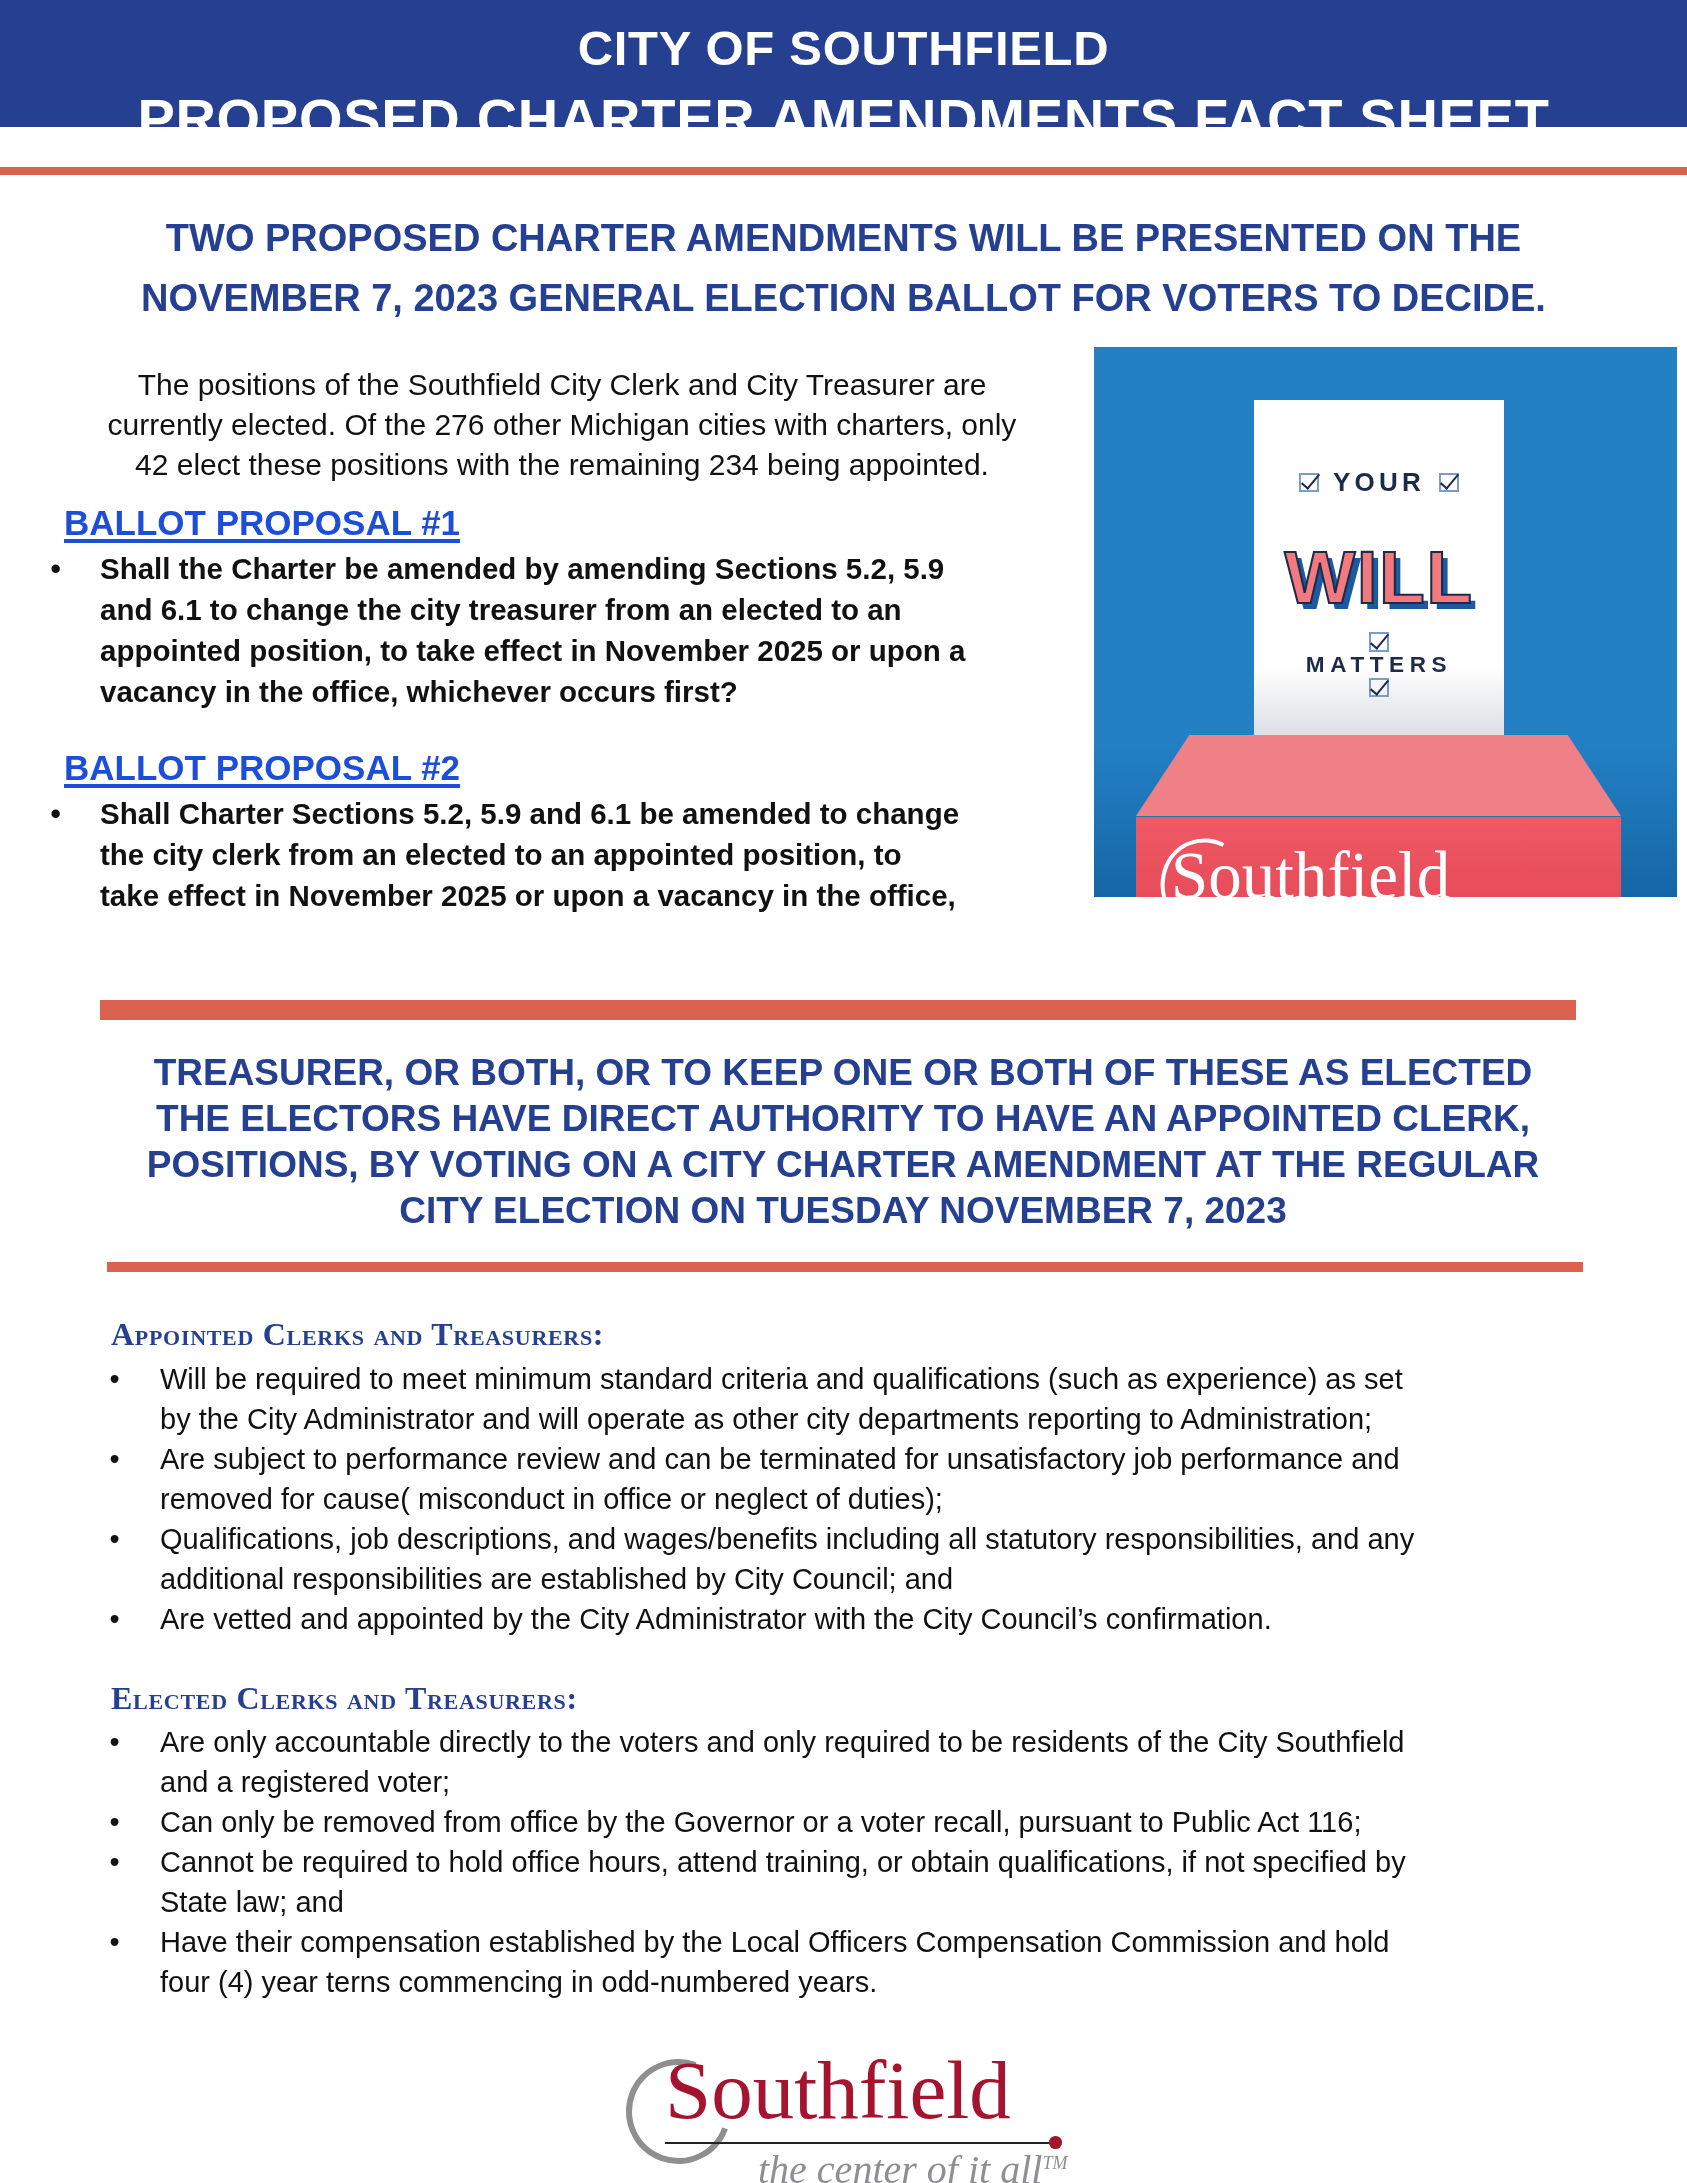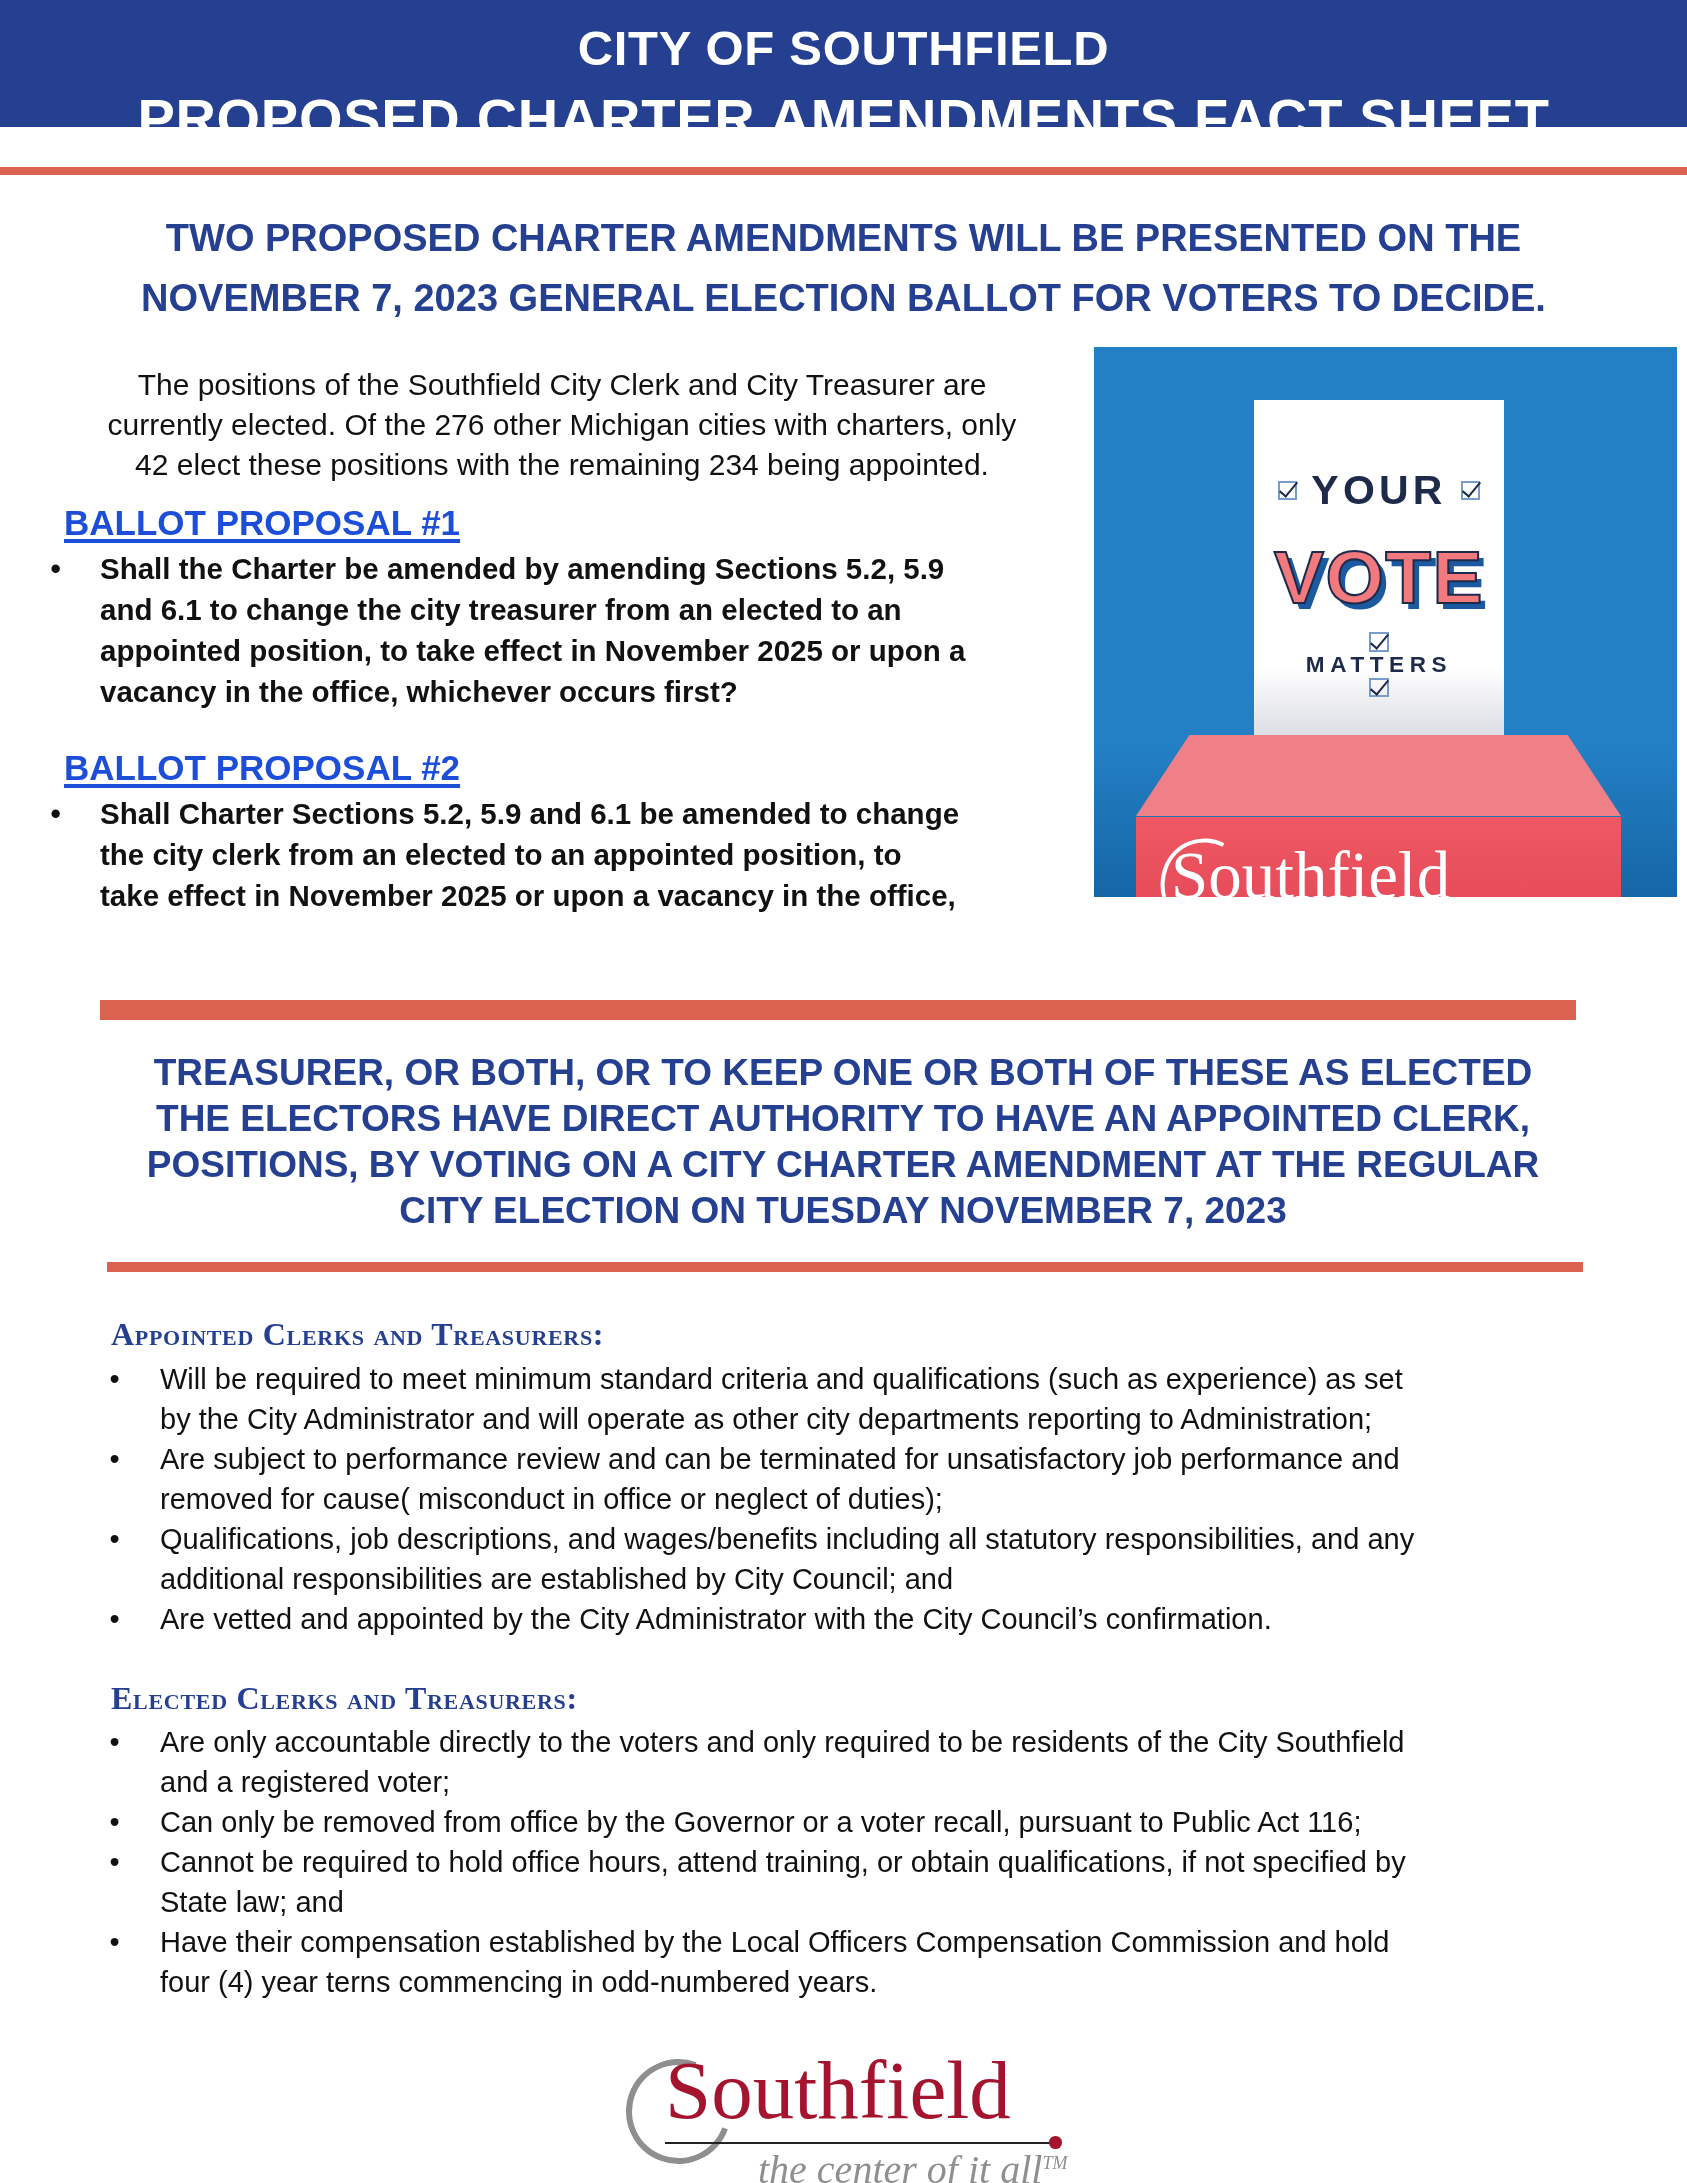--- a/index.html
+++ b/index.html
@@ -45,21 +45,21 @@
   }
   .ballot .row { position: absolute; left: 0; right: 0; display: flex; align-items: center; justify-content: center; }
   .chk {
     width: 19.7px; height: 19.7px; border: 2.1px solid #7a9ccc; position: relative; display: inline-block;
   }
   .chk::after {
     content: ""; position: absolute; left: 4.2px; top: -4.2px; width: 7px; height: 17px;
     border-right: 2.8px solid #1d2a4a; border-bottom: 2.8px solid #1d2a4a; transform: rotate(40deg);
   }
   .your { top: 67px; }
-  .your .w { font-size: 41px; font-weight: bold; color: #1d2a4a; letter-spacing: 4.2px; margin: 0 14px; }
+  .your .w { font-size: 26px; font-weight: bold; color: #1d2a4a; letter-spacing: 4.2px; margin: 0 14px; }
   .vote { top: 134px; }
   .vote .w {
     font-size: 75px; font-weight: bold; color: #f27a7f; letter-spacing: 1.4px;
     -webkit-text-stroke: 2.1px #1d2a4a; text-shadow: 5.6px 5.6px 0 #1b5aa0;
   }
   .matters { top: 232px; flex-direction: column; }
   .matters .w { font-size: 22.5px; font-weight: bold; color: #1d2a4a; letter-spacing: 5.6px; margin: 0 12.7px; }
   .box-top {
     position: absolute; left: 42px; top: 388px; width: 485px; height: 81px;
     background: #f08088; clip-path: polygon(11% 0, 89% 0, 100% 100%, 0 100%);
@@ -132,21 +132,21 @@
 </div>
 
 <div class="vote-panel">
   <div class="ballot">
     <div class="row your">
       <span class="chk"></span>
       <span class="w">YOUR</span>
       <span class="chk"></span>
     </div>
     <div class="row vote">
-      <span class="w">VOTE</span>
+      <span class="w">WILL</span>
     </div>
     <div class="row matters">
       <span class="chk"></span>
       <span class="w">MATTERS</span>
       <span class="chk"></span>
     </div>
   </div>
   <div class="box-top"></div>
   <div class="box-front"></div>
   <div class="logo-w">

